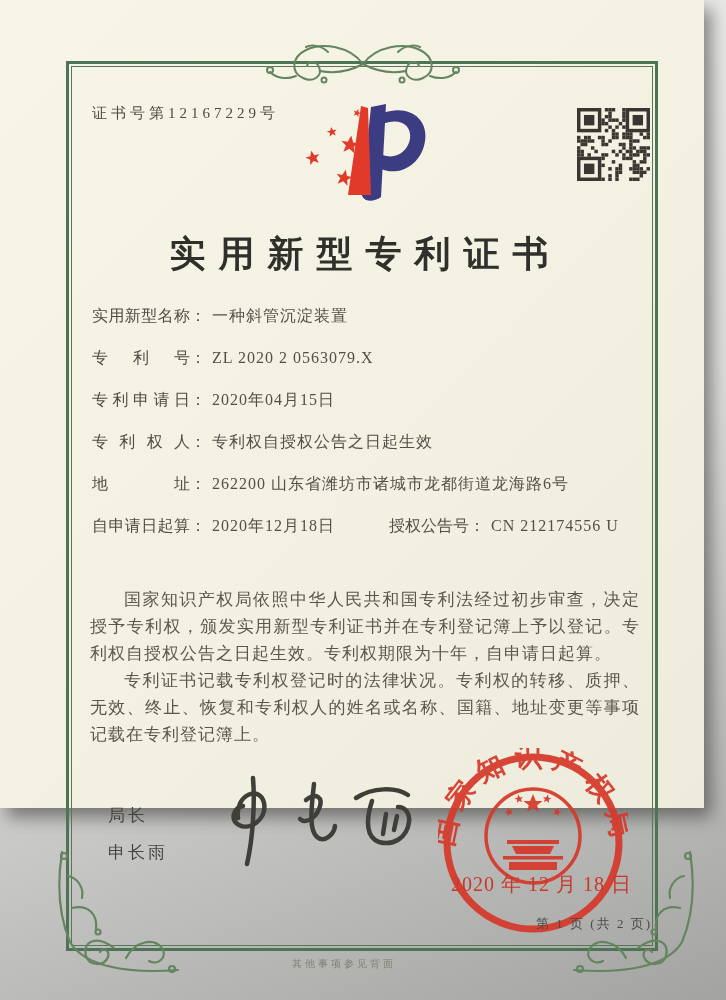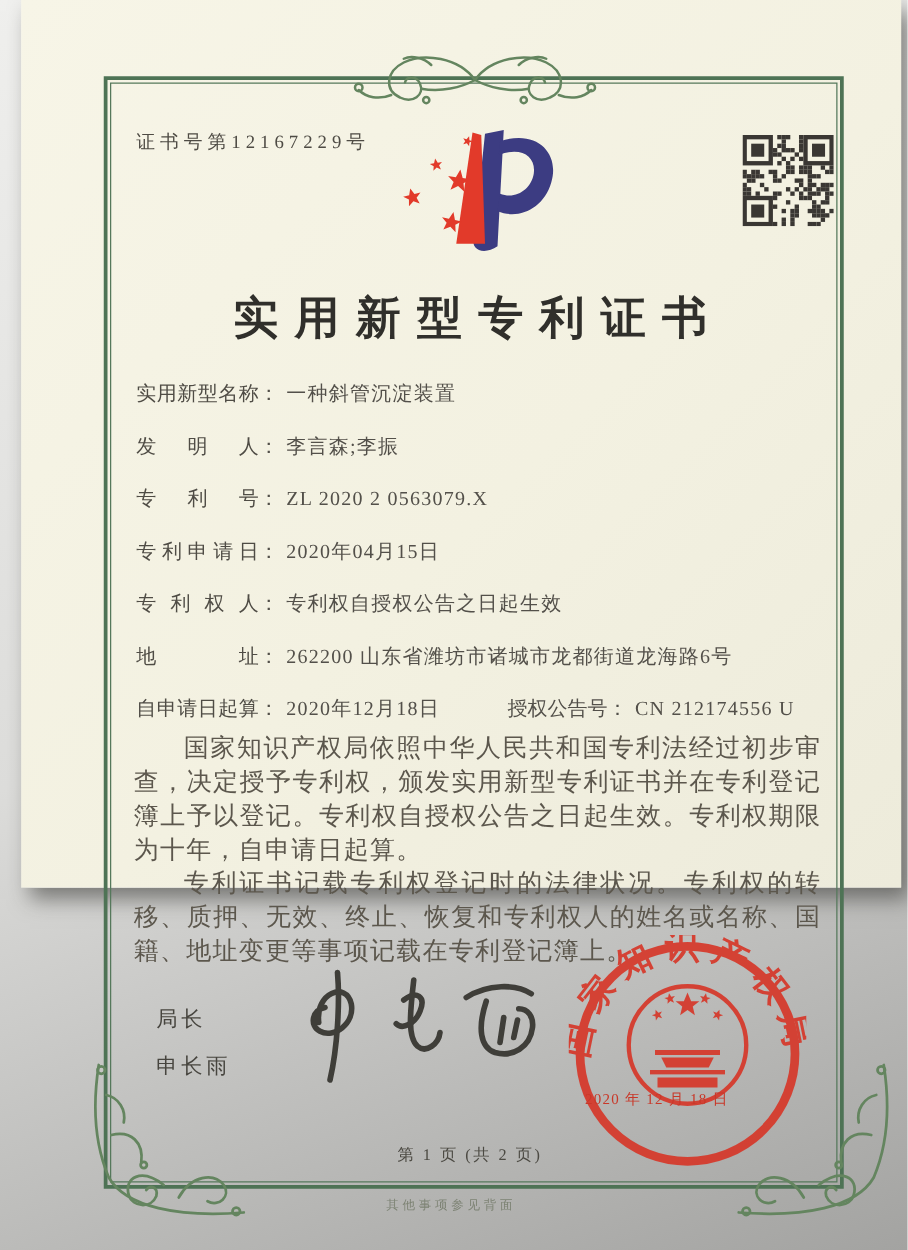--- a/index.html
+++ b/index.html
@@ -2,46 +2,46 @@
 <html><head>
 <meta charset="utf-8">
 <style>
   html,body{margin:0;padding:0;}
   body{
     width:726px;height:1000px;position:relative;overflow:hidden;
     background:linear-gradient(160deg,#f0f0ee 0%,#dddddb 50%,#a3a3a1 100%);
     font-family:"Liberation Serif","DejaVu Serif",serif;
   }
   .paper{
-    position:absolute;left:17px;top:0;width:704px;height:710px;
+    position:absolute;left:0;top:0;width:704px;height:808px;
     background:linear-gradient(135deg,#f7f5e7 0%,#f3f1e1 55%,#edebdb 100%);
     box-shadow:7px 9px 16px rgba(45,45,42,.55);
   }
   .frame{position:absolute;left:66px;top:61px;width:586px;height:884px;border:3px solid #4e7355;}
   .frame-inner{position:absolute;inset:2px;border:1px solid #55785b;}
   .cert-no{position:absolute;left:92px;top:104px;font-size:15px;letter-spacing:4px;color:#4e4b44;}
   .title{
     position:absolute;left:66px;top:214px;width:586px;text-align:center;
     font-size:36px;font-weight:bold;letter-spacing:13px;text-indent:13px;color:#302f2b;margin-top:16px;
   }
   .fields{position:absolute;left:92px;top:304px;width:552px;font-size:16px;color:#53504a;}
   .frow{line-height:24px;margin-bottom:18px;white-space:nowrap;}
   .flabel{display:inline-block;width:98px;text-align:justify;text-align-last:justify;vertical-align:top;color:#4f4c45;}
   .fcolon{margin-right:6px;}
   .fvalue{letter-spacing:1px;}
   .pair2{margin-left:54px;text-align:center;}
-  .paras{position:absolute;left:90px;top:586px;width:550px;font-size:20px;line-height:27px;
+  .paras{position:absolute;left:90px;top:586px;width:550px;font-size:17px;line-height:27px;
     color:#5c574d;letter-spacing:1px;text-align:justify;font-family:Liberation Serif, serif;}
   .paras p{margin:0;text-indent:2em;}
   .director{position:absolute;left:108px;top:804px;font-size:17px;color:#47453f;letter-spacing:3px;font-family:Liberation Mono, monospace;}
   .director div{margin-bottom:14px;}
   .signature{position:absolute;left:208px;top:772px;}
   .seal{position:absolute;left:438px;top:748px;}
-  .seal-date{position:absolute;left:451px;top:871px;font-size:12px;color:#c83829;letter-spacing:1px;white-space:nowrap;}
-  .page-no{position:absolute;left:66px;top:915px;width:586px;text-align:center;font-size:13px;color:#4c4a43;letter-spacing:2px;}
+  .seal-date{position:absolute;left:451px;top:871px;font-size:20px;color:#c83829;letter-spacing:1px;white-space:nowrap;}
+  .page-no{position:absolute;left:66px;top:915px;width:586px;text-align:right;font-size:13px;color:#4c4a43;letter-spacing:2px;}
   .back-note{position:absolute;left:292px;top:957px;font-size:10px;color:#7d8374;letter-spacing:3px;}
   .orn{position:absolute;}
   .orn-br svg{transform:scaleX(-1);}
   .logo{position:absolute;left:293px;top:101px;}
   .qr{position:absolute;left:577px;top:108px;}
 </style>
 </head>
 <body>
 
 <div class="paper">
@@ -259,23 +259,20 @@
       </svg>
   </div>
 
   <div class="title">实用新型专利证书</div>
 
   <div class="fields">
     <div class="frow">
       <span class="flabel">实用新型名称</span><span class="fcolon">：</span><span class="fvalue">一种斜管沉淀装置</span>
     </div>
     <div class="frow">
-      <span class="flabel">发明人</span><span class="fcolon">：</span><span class="fvalue">李言森;李振</span>
-    </div>
-    <div class="frow">
       <span class="flabel">专利号</span><span class="fcolon">：</span><span class="fvalue">ZL 2020 2 0563079.X</span>
     </div>
     <div class="frow">
       <span class="flabel">专利申请日</span><span class="fcolon">：</span><span class="fvalue">2020年04月15日</span>
     </div>
     <div class="frow">
       <span class="flabel">专利权人</span><span class="fcolon">：</span><span class="fvalue">专利权自授权公告之日起生效</span>
     </div>
     <div class="frow">
       <span class="flabel">地址</span><span class="fcolon">：</span><span class="fvalue">262200 山东省潍坊市诸城市龙都街道龙海路6号</span>

